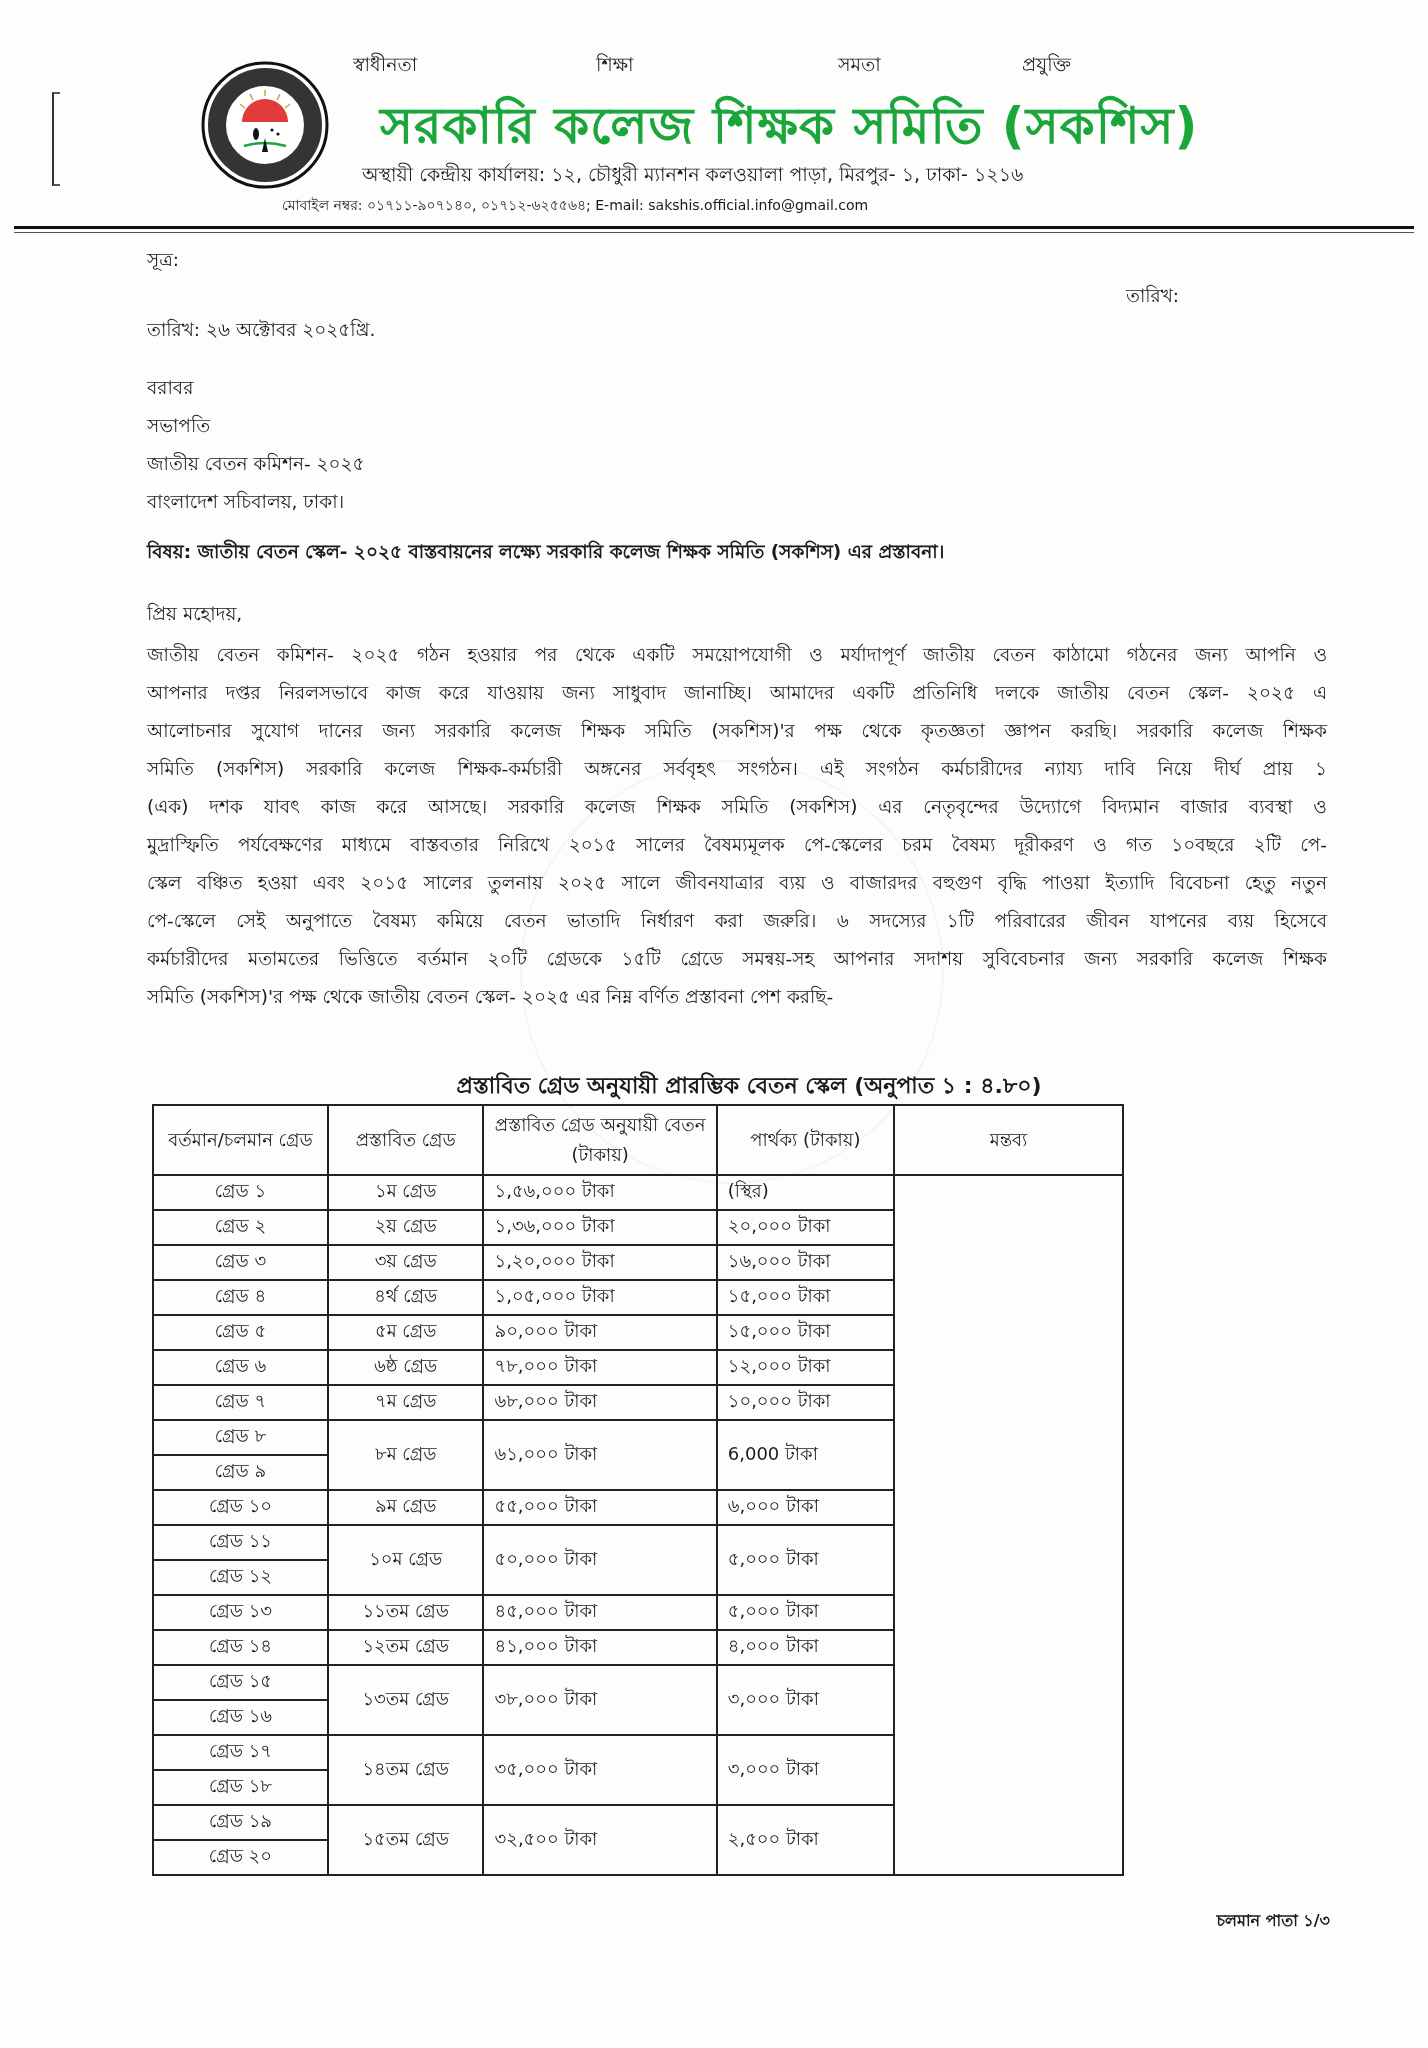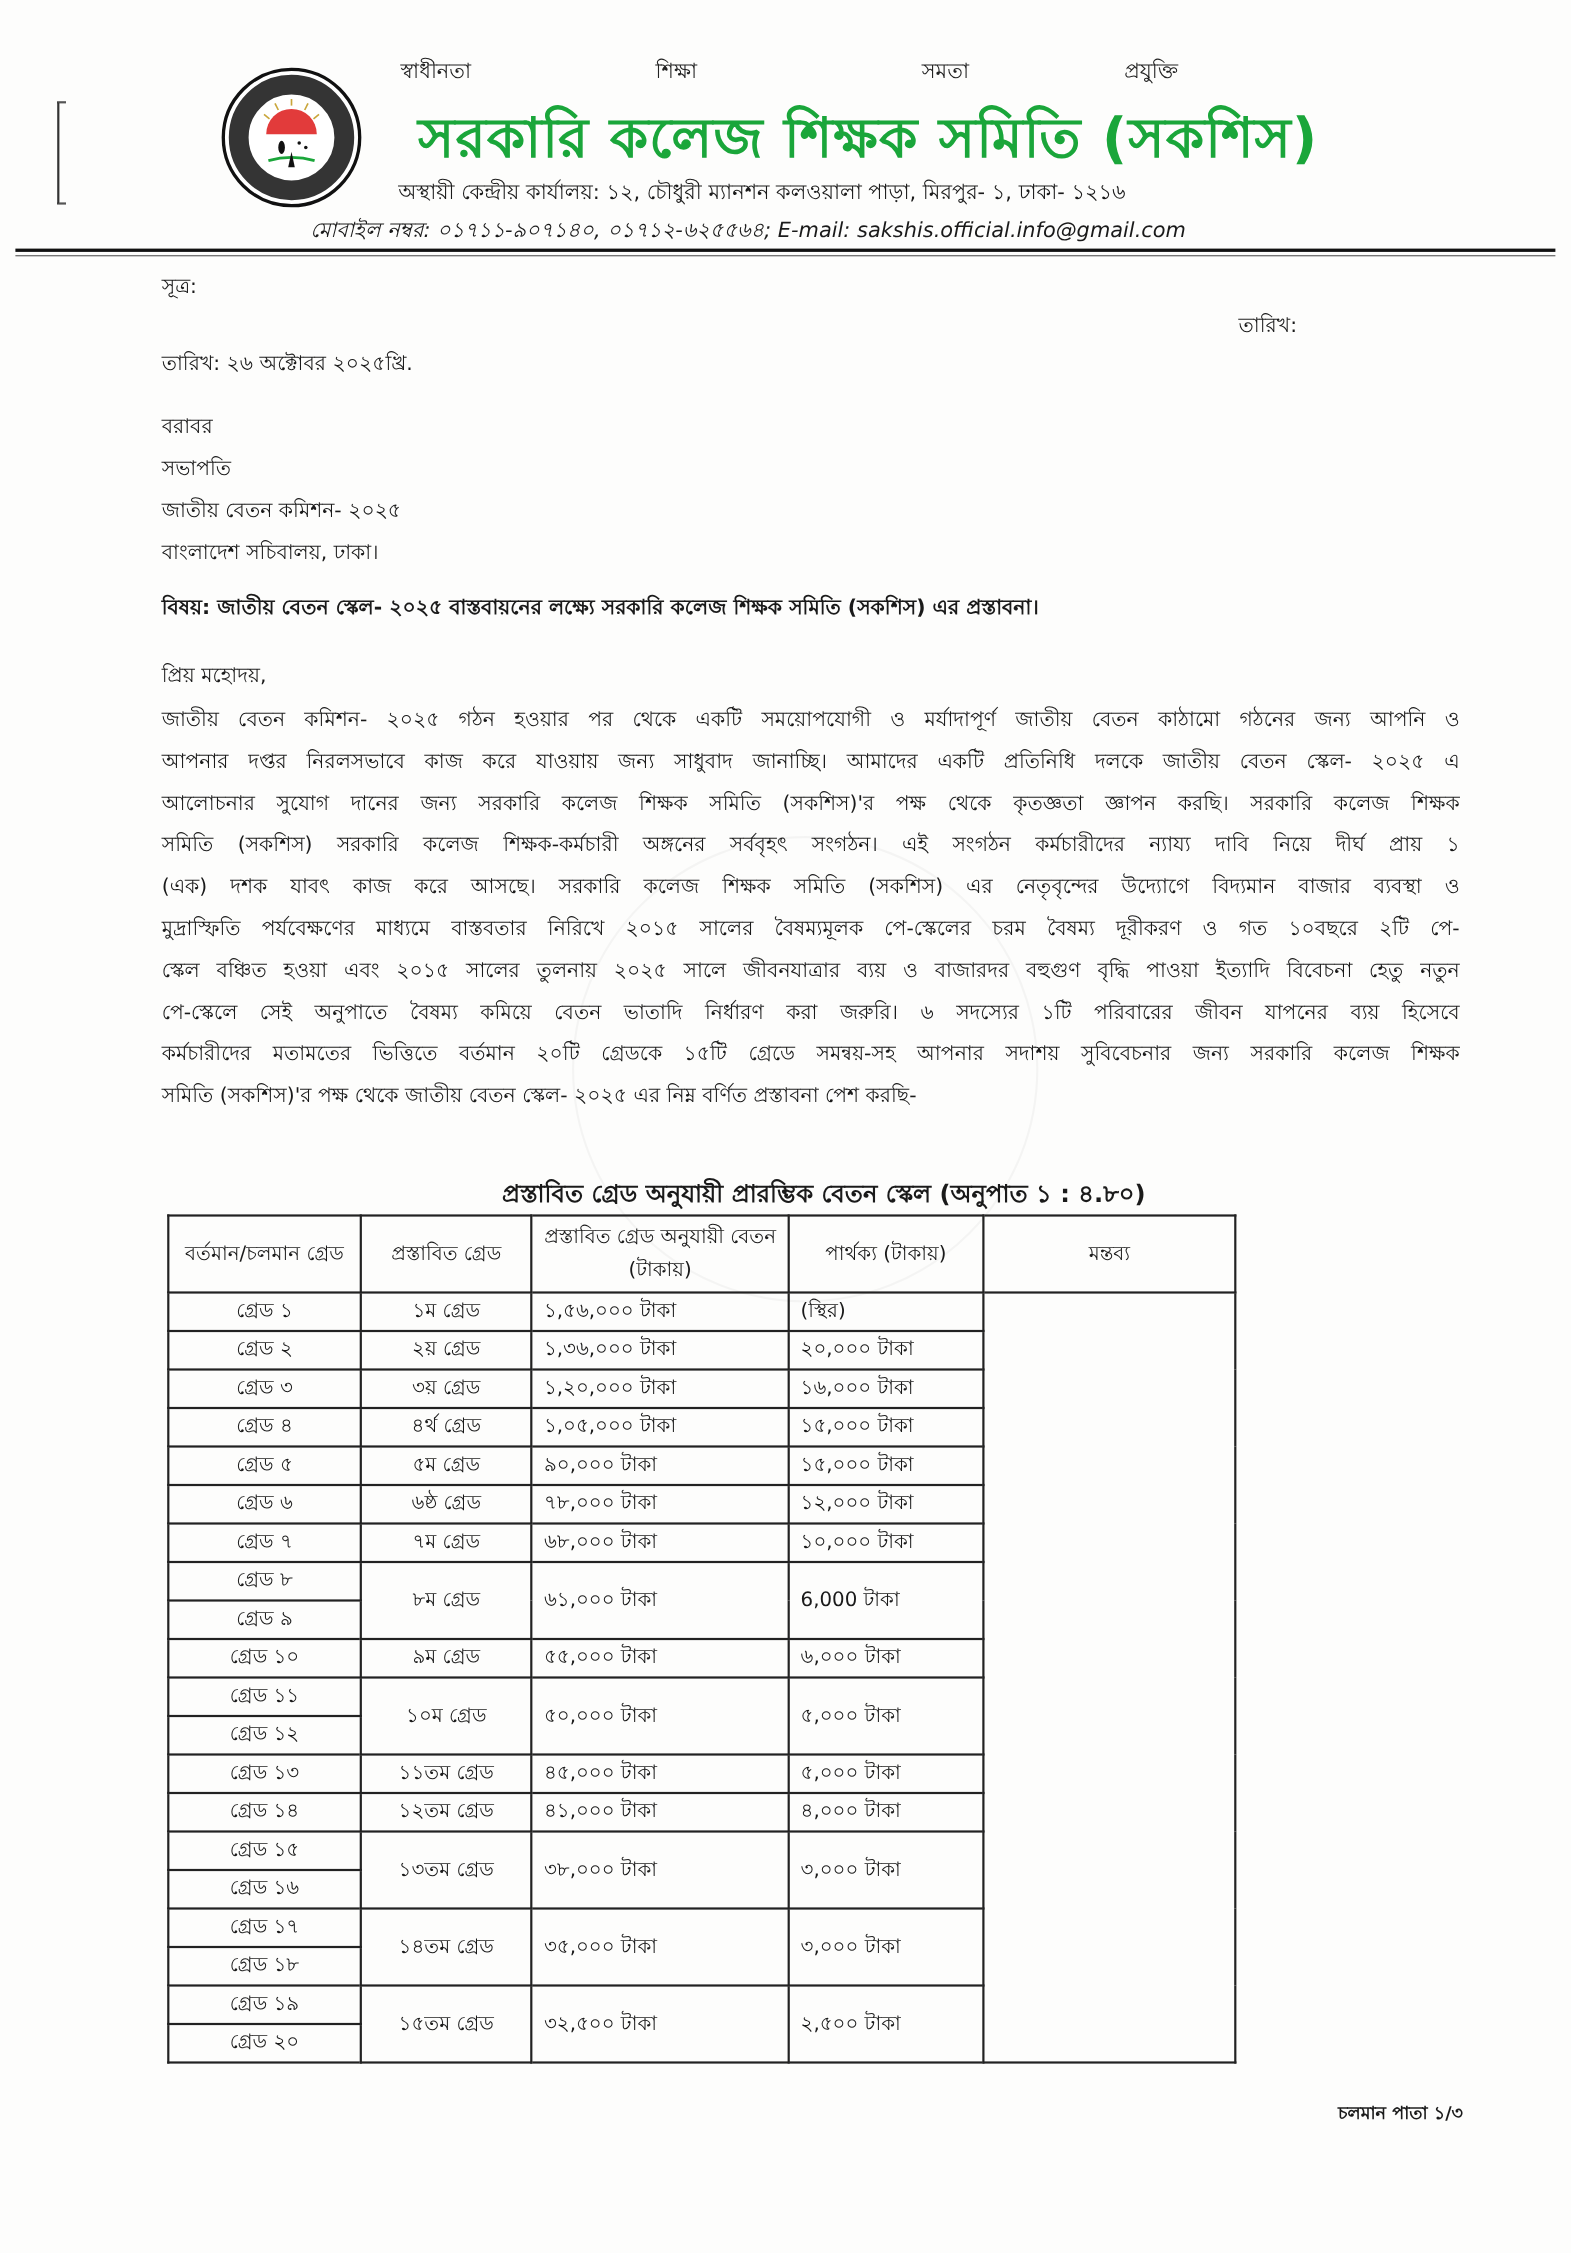--- a/index.html
+++ b/index.html
@@ -6,21 +6,21 @@
   body {
     width: 1428px; height: 2048px; background: #fdfdfc; position: relative; overflow: hidden;
     font-family: "DejaVu Sans", "Liberation Sans", sans-serif; color: #1a1a1a;
   }
   .abs { position: absolute; }
   .binder-mark { left: 52px; top: 92px; width: 6px; height: 90px; border-left: 2px solid #333; border-bottom: 2px solid #555; border-top: 2px solid #555; }
   .logo { left: 200px; top: 60px; width: 130px; height: 130px; }
   .motto { top: 50px; font-size: 19px; color: #222; }
   .org-title { left: 380px; top: 88px; font-size: 50px; color: #1aa63a; font-weight: bold; letter-spacing: 1px; white-space: nowrap; }
   .address { left: 362px; top: 160px; font-size: 19px; white-space: nowrap; }
-  .contact { left: 282px; top: 194px; font-size: 19px; white-space: nowrap; font-style: italic; }
+  .contact { left: 282px; top: 194px; font-size: 14px; white-space: nowrap; }
   .hr1 { left: 14px; right: 14px; top: 226px; height: 3px; background: #111; }
   .hr2 { left: 14px; right: 14px; top: 232px; height: 1px; background: #555; }
   .text { font-size: 18.5px; white-space: nowrap; }
   .body-para { left: 147px; top: 632px; width: 1180px; font-size: 18.5px; line-height: 38px; text-align: justify; }
   .body-para .line { display: block; white-space: nowrap; text-align-last: justify; }
   .body-para .line.last { text-align-last: left; }
   .subject { font-weight: bold; }
   .table-title { left: 0; right: 0; top: 1068px; text-align: center; font-size: 22px; font-weight: bold; padding-left: 70px; }
   table.grade-table {
     position: absolute; left: 152px; top: 1104px; width: 972px; border-collapse: collapse; font-size: 18px;
@@ -54,21 +54,21 @@
         <line x1="90" y1="44" x2="85" y2="48"></line>
     </g>
     <path d="M44 86 Q65 80 86 86" fill="none" stroke="#1aa63a" stroke-width="2.5"></path>
     <ellipse cx="56" cy="74" rx="3" ry="6" fill="#111"></ellipse>
     <path d="M62 92 L65 78 L68 92 Z" fill="#111"></path>
     <circle cx="72" cy="70" r="1.6" fill="#111"></circle>
       <circle cx="78" cy="74" r="1.6" fill="#111"></circle>
   </svg>
 </div>
 
-<div class="abs motto" style="left:353px;margin-left:11px;">স্বাধীনতা</div>
+<div class="abs motto" style="left:353px;">স্বাধীনতা</div>
 <div class="abs motto" style="left:596px;">শিক্ষা</div>
 <div class="abs motto" style="left:838px;">সমতা</div>
 <div class="abs motto" style="left:1022px;font-family:Liberation Mono, monospace;">প্রযুক্তি</div>
 
 <div class="abs org-title">সরকারি কলেজ শিক্ষক সমিতি (সকশিস)</div>
 <div class="abs address">অস্থায়ী কেন্দ্রীয় কার্যালয়: ১২, চৌধুরী ম্যানশন কলওয়ালা পাড়া, মিরপুর- ১, ঢাকা- ১২১৬</div>
 <div class="abs contact">মোবাইল নম্বর: ০১৭১১-৯০৭১৪০, ০১৭১২-৬২৫৫৬৪; E-mail: sakshis.official.info@gmail.com</div>
 
 <div class="abs hr1"></div>
 <div class="abs hr2"></div>

